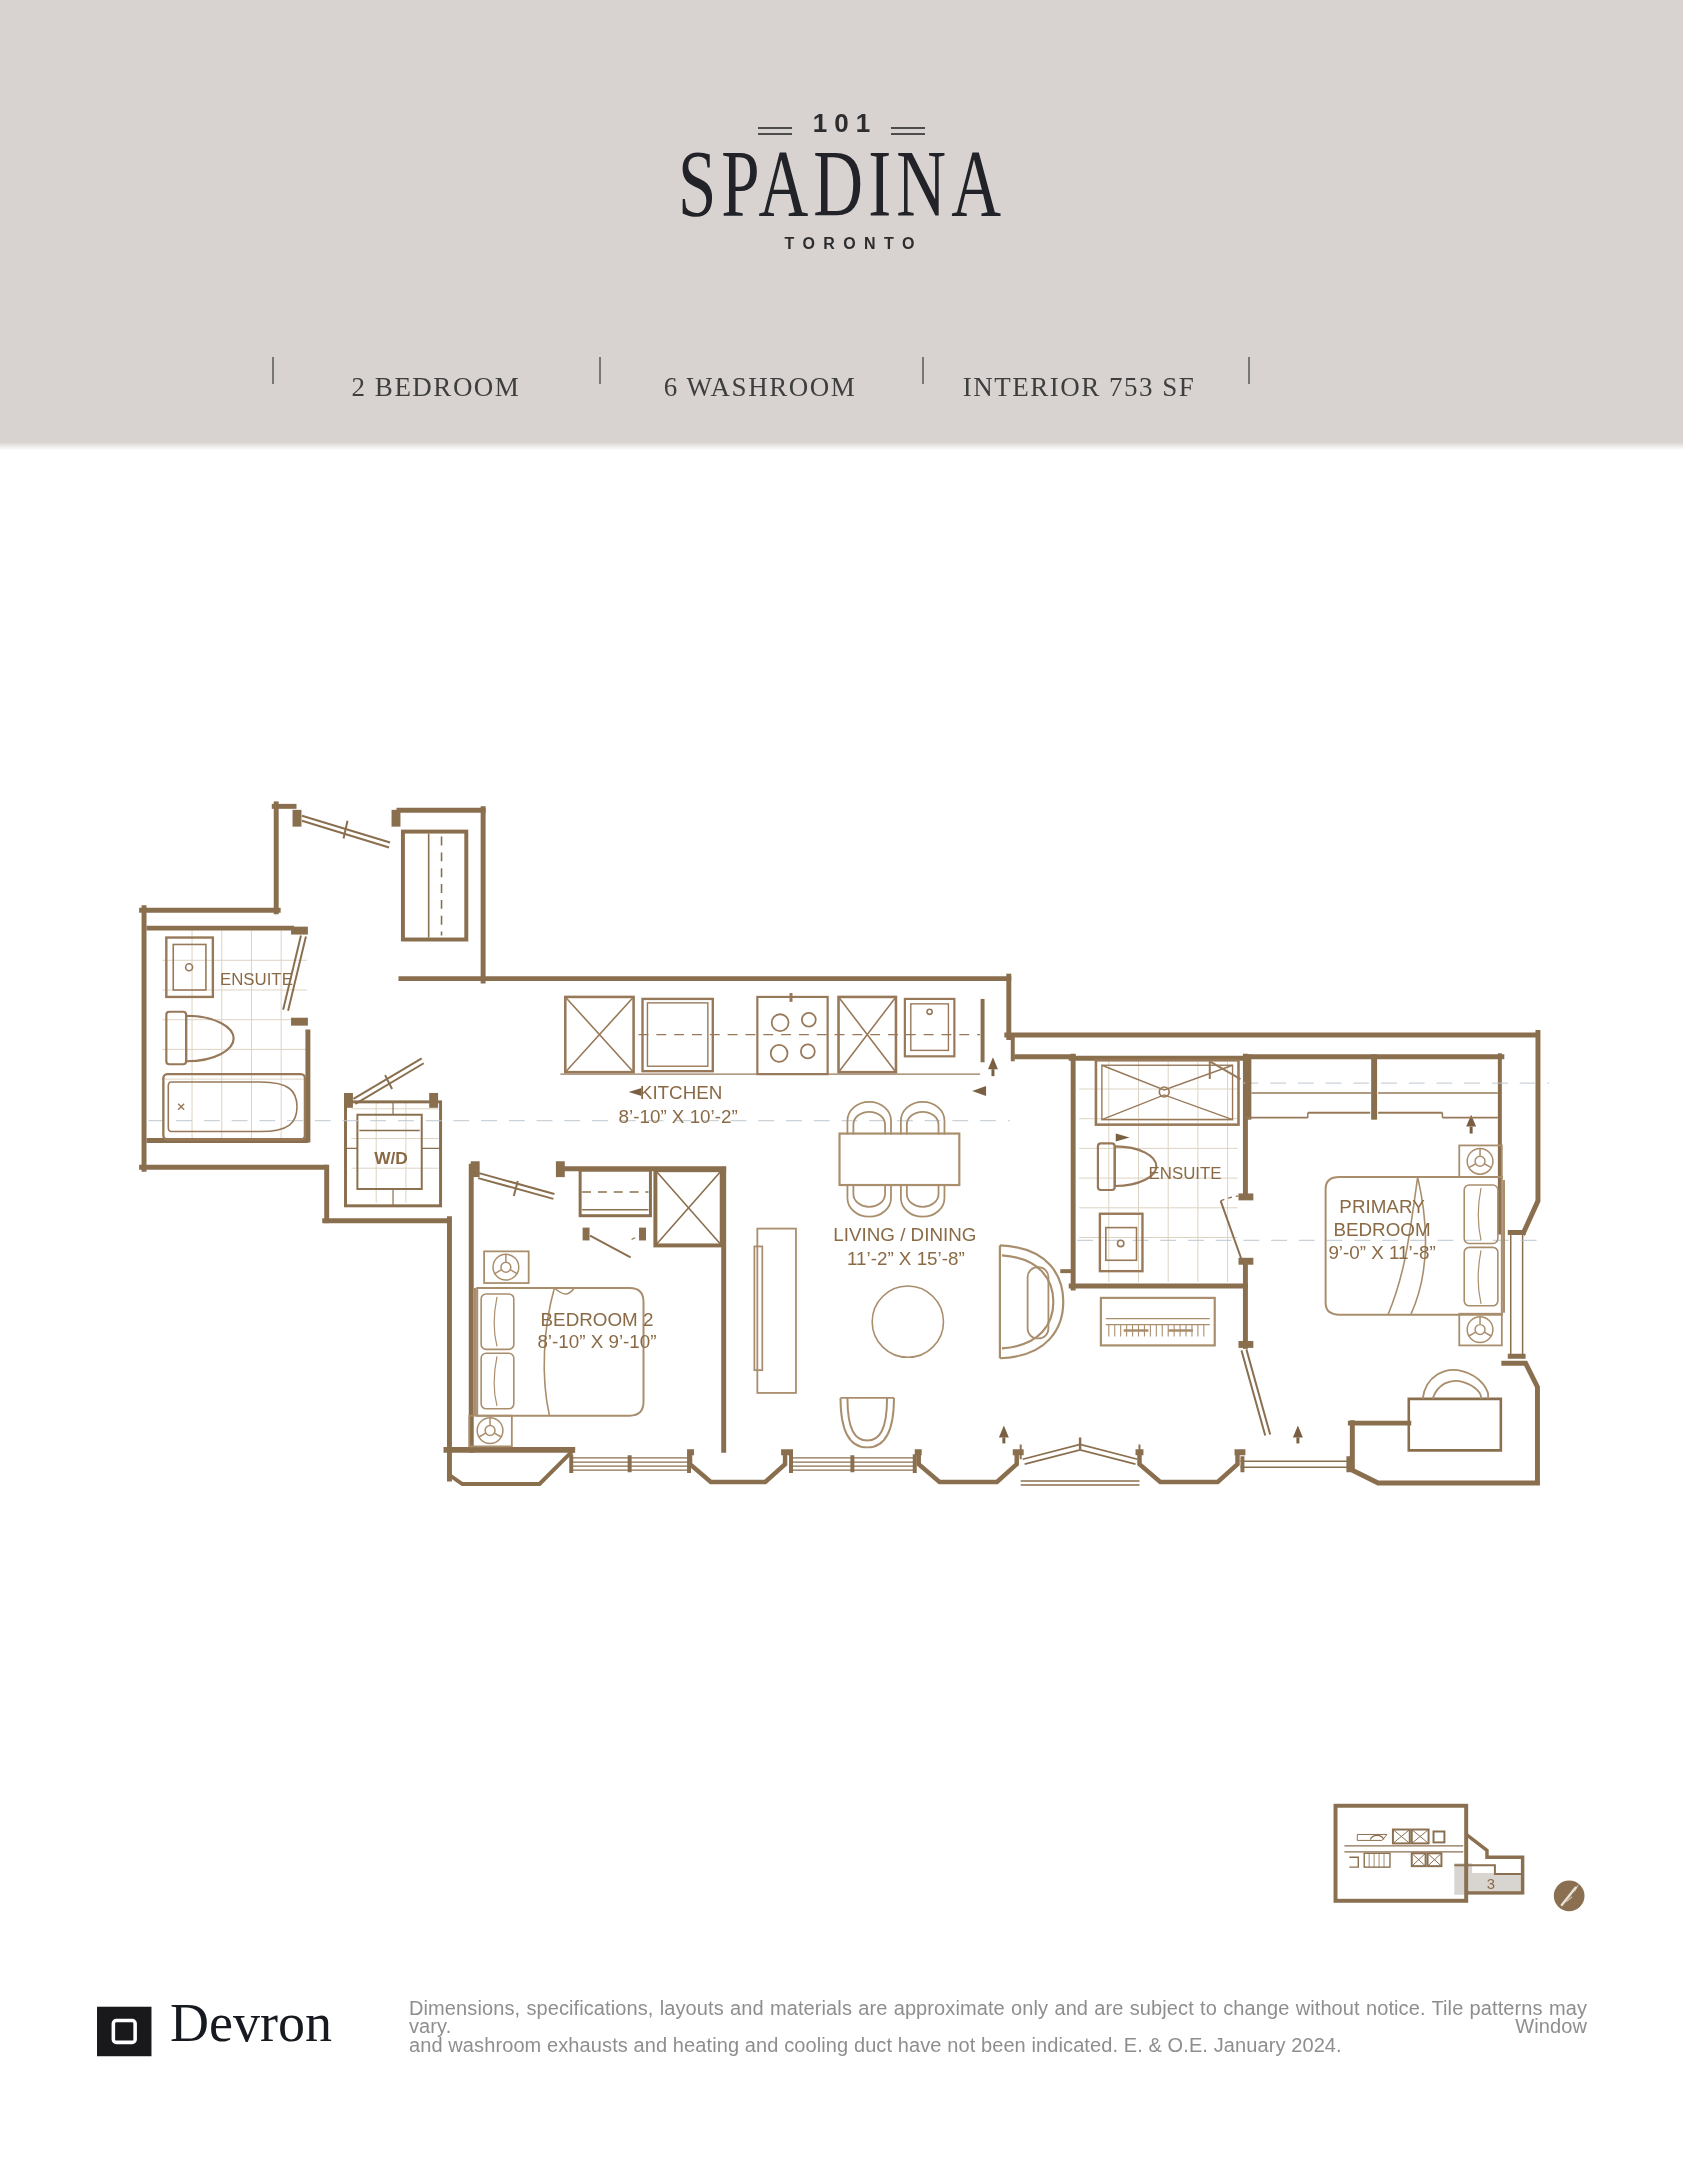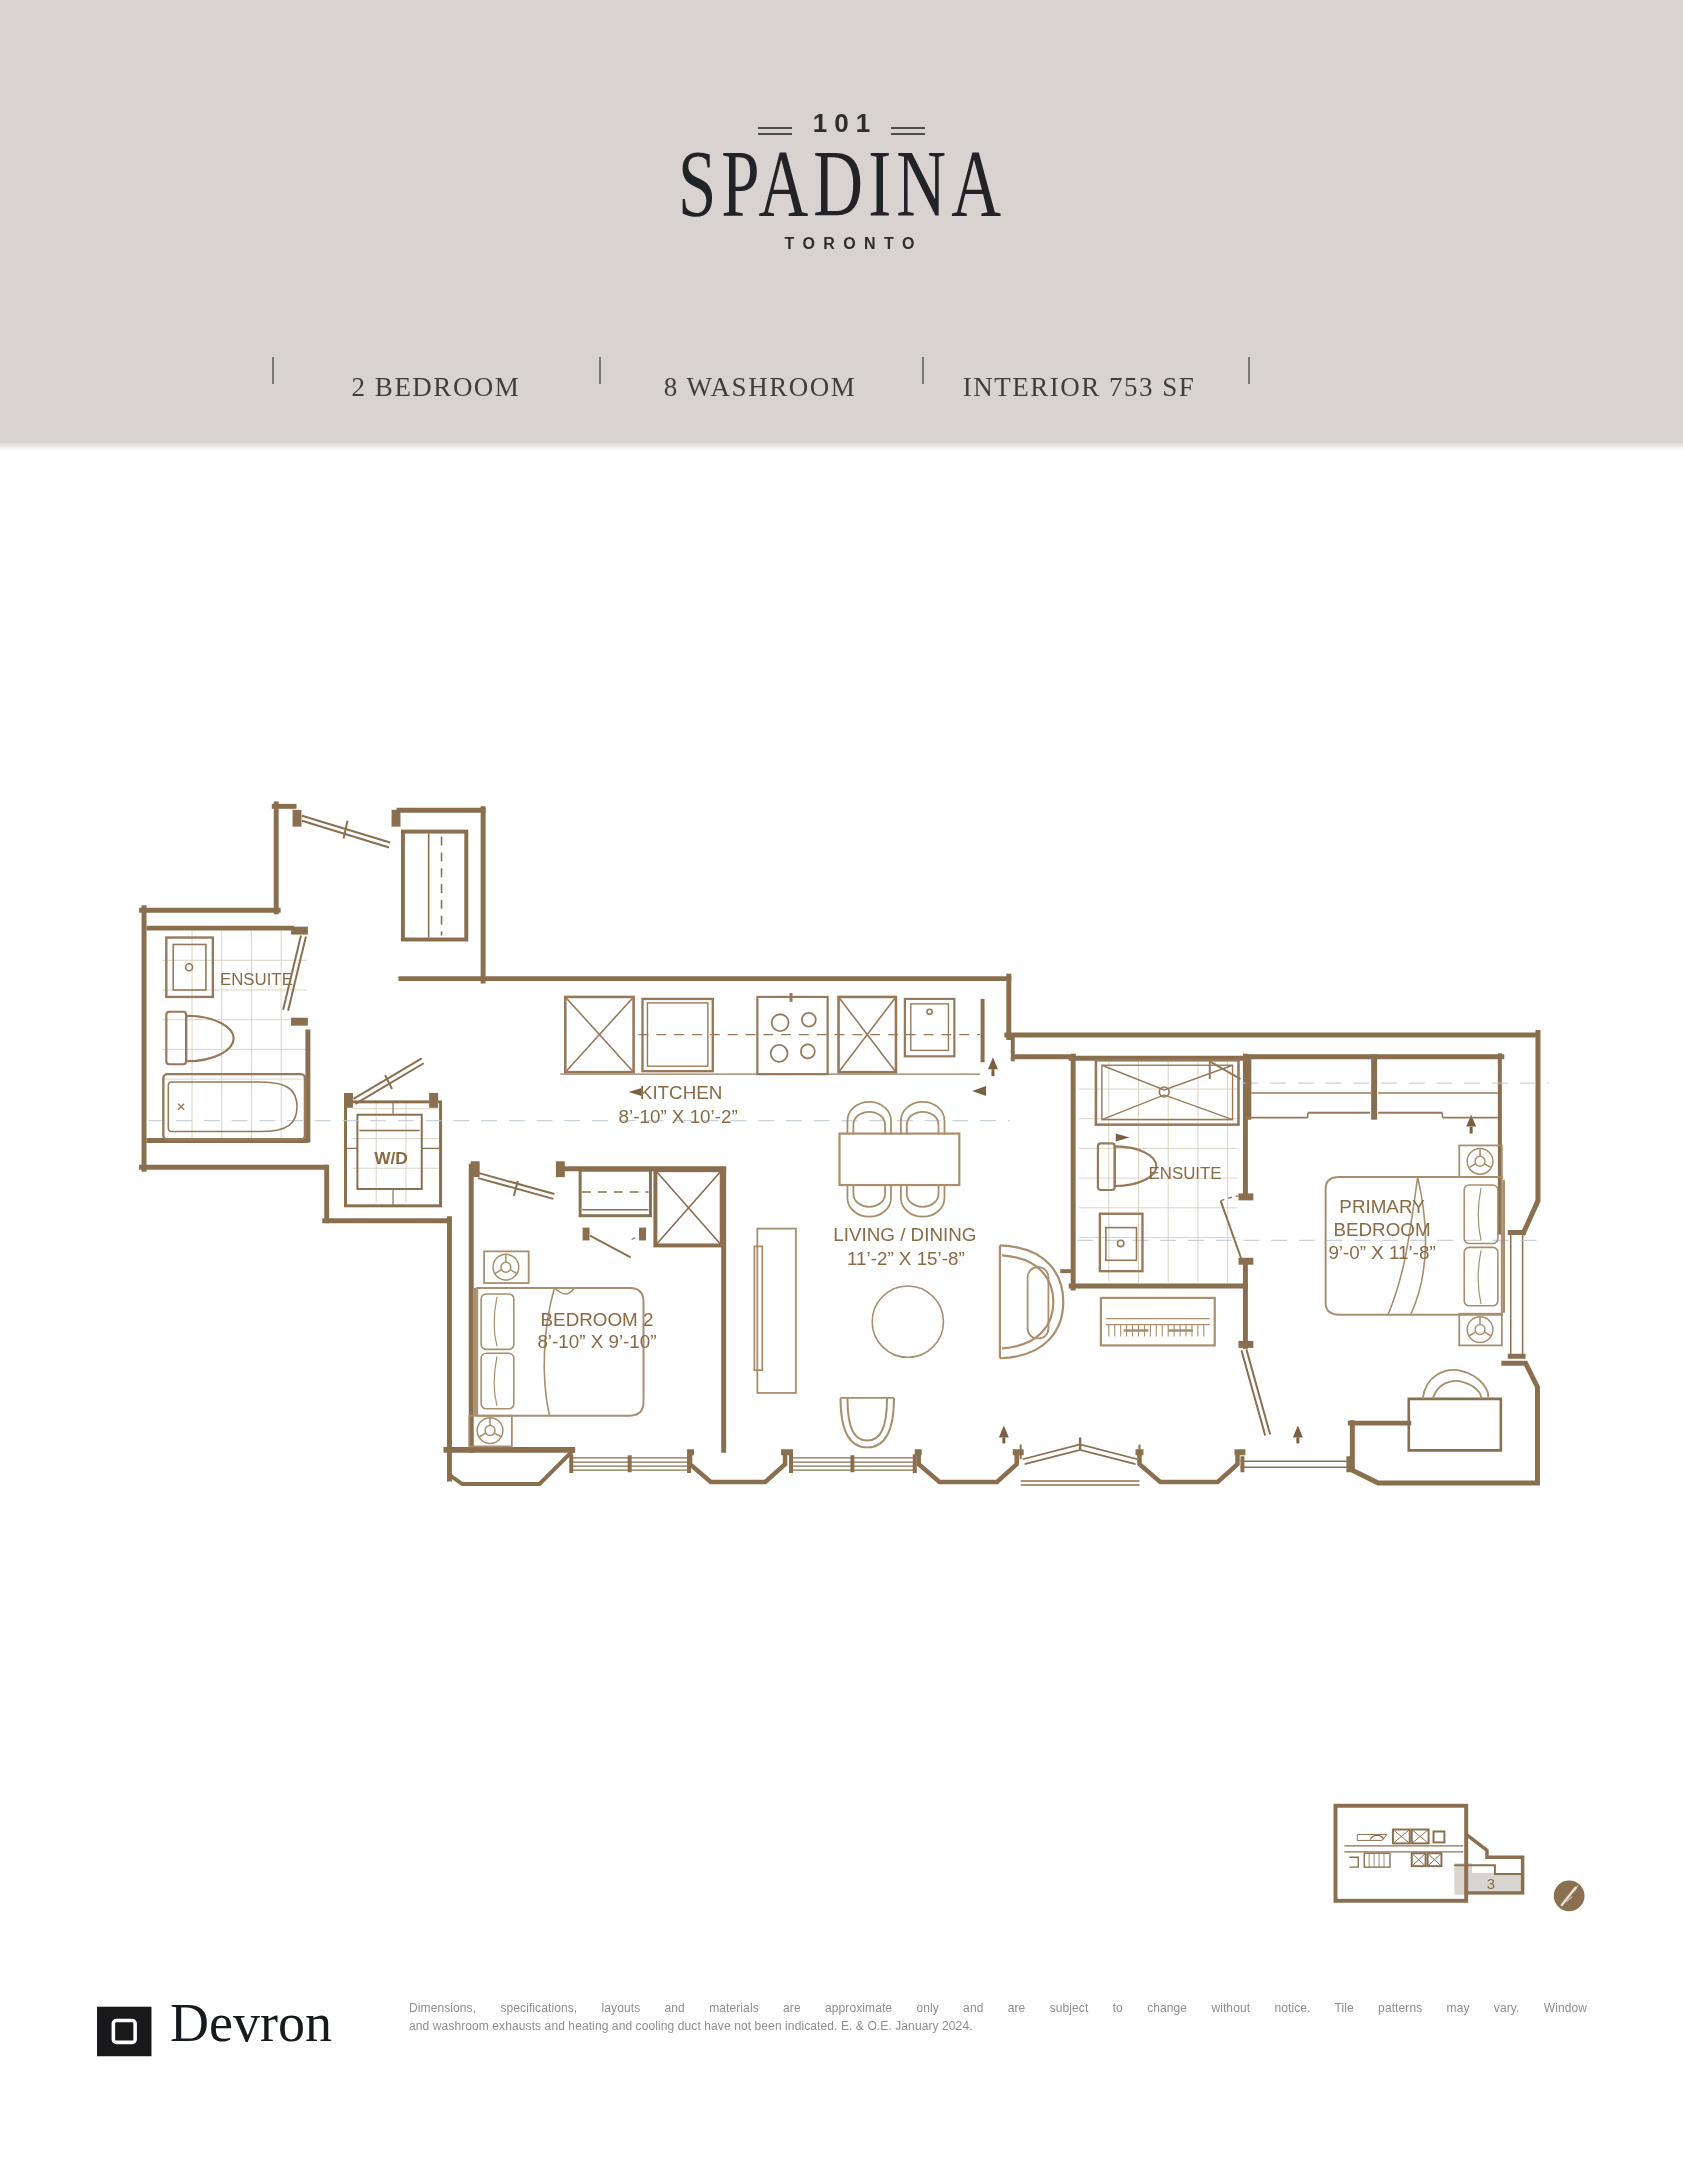--- a/index.html
+++ b/index.html
@@ -6,37 +6,37 @@
   body{width:1683px;height:2178px;background:#ffffff;font-family:"Liberation Sans",sans-serif;position:relative;overflow:hidden;}
   .band{position:absolute;left:0;top:0;width:1683px;height:442px;background:#d8d3d0;}
   .bandfade{position:absolute;left:0;top:442px;width:1683px;height:8px;background:linear-gradient(#d8d3d0,#ffffff);}
   .t101{position:absolute;top:108px;left:0;width:1683px;text-align:center;font-size:26px;font-weight:bold;letter-spacing:7px;text-indent:7px;color:#2d2d30;}
   .dash{position:absolute;height:0;border-top:2px solid #4c4c4c;width:34px;}
   .spadina{position:absolute;top:129px;left:842px;transform:translateX(-50%) scaleX(0.726);transform-origin:center top;font-family:"Liberation Serif",serif;font-size:95px;font-weight:normal;letter-spacing:7px;color:#222329;white-space:nowrap;}
   .toronto{position:absolute;top:235px;left:8px;width:1683px;text-align:center;font-size:16px;font-weight:bold;letter-spacing:8.4px;color:#2d2d30;text-indent:8.4px;}
   .spec{position:absolute;top:372px;font-family:"Liberation Serif",serif;font-size:27px;color:#3e3e3e;letter-spacing:1.5px;white-space:nowrap;transform:translateX(-50%);}
   .bar{position:absolute;top:357px;width:2px;height:27px;background:#777777;}
   .devron{position:absolute;left:170px;top:1992px;font-family:Liberation Serif, serif;font-size:54px;color:#16191f;}
-  .disc{position:absolute;left:409px;top:1999px;width:1178px;font-size:12px;line-height:18.4px;color:#8e8e8e;letter-spacing:0.1px;}
+  .disc{position:absolute;left:409px;top:1999px;width:1178px;font-size:20px;line-height:18.4px;color:#8e8e8e;letter-spacing:0.1px;}
   .jl{text-align:justify;text-align-last:justify;white-space:normal;}
   svg{position:absolute;left:0;top:0;}
 </style>
 </head>
 <body>
 <div class="band"></div>
 <div class="bandfade"></div>
 <div class="t101">101</div>
 <div class="dash" style="left:758px;top:127px;"></div>
 <div class="dash" style="left:758px;top:133px;"></div>
 <div class="dash" style="left:891px;top:127px;"></div>
 <div class="dash" style="left:891px;top:133px;"></div>
 <div class="spadina">SPADINA</div>
 <div class="toronto">TORONTO</div>
 <div class="spec" style="left:436px;">2 BEDROOM</div>
-<div class="spec" style="left:760px;">8 WASHROOM</div>
+<div class="spec" style="left:760px;">6 WASHROOM</div>
 <div class="spec" style="left:1079px;">INTERIOR 753 SF</div>
 <div class="bar" style="left:272px;"></div>
 <div class="bar" style="left:599px;"></div>
 <div class="bar" style="left:922px;"></div>
 <div class="bar" style="left:1248px;"></div>
 
 <svg width="1683" height="2178" viewBox="0 0 1700 2200">
 
 <g stroke="#ddd2c2" stroke-width="1" fill="none">
   <path d="M164,970 H310 M164,1000 H310 M164,1030 H310 M164,1060 H310 M164,1090 H310 M194,940 V1150 M224,940 V1150 M254,940 V1150 M284,940 V1150"></path>

